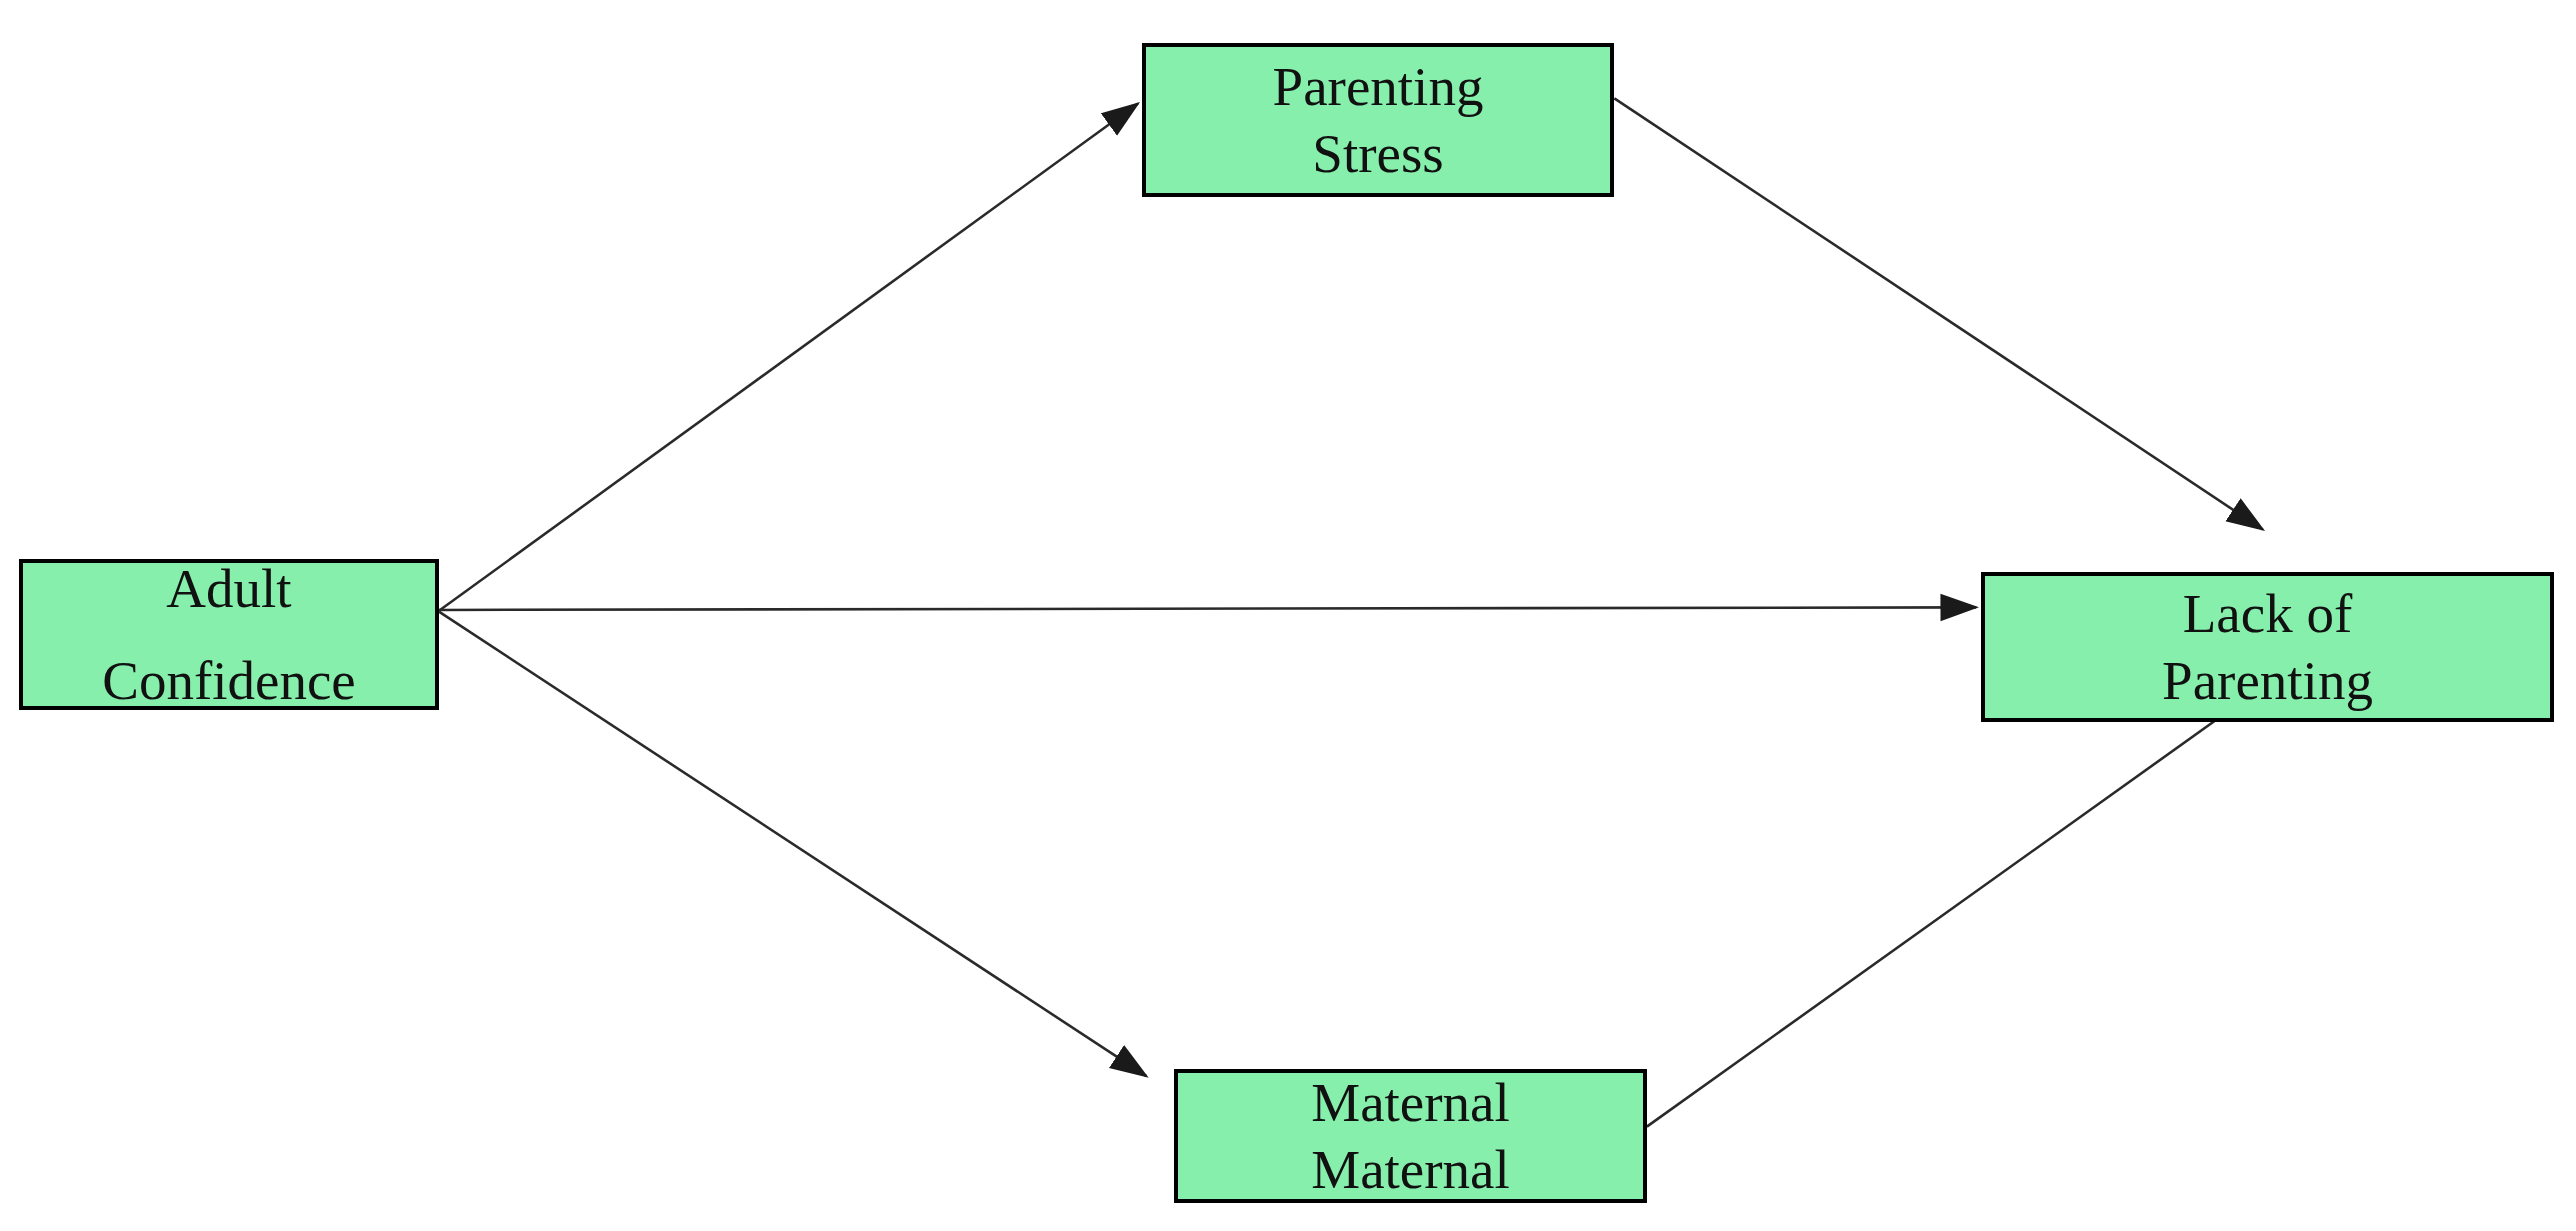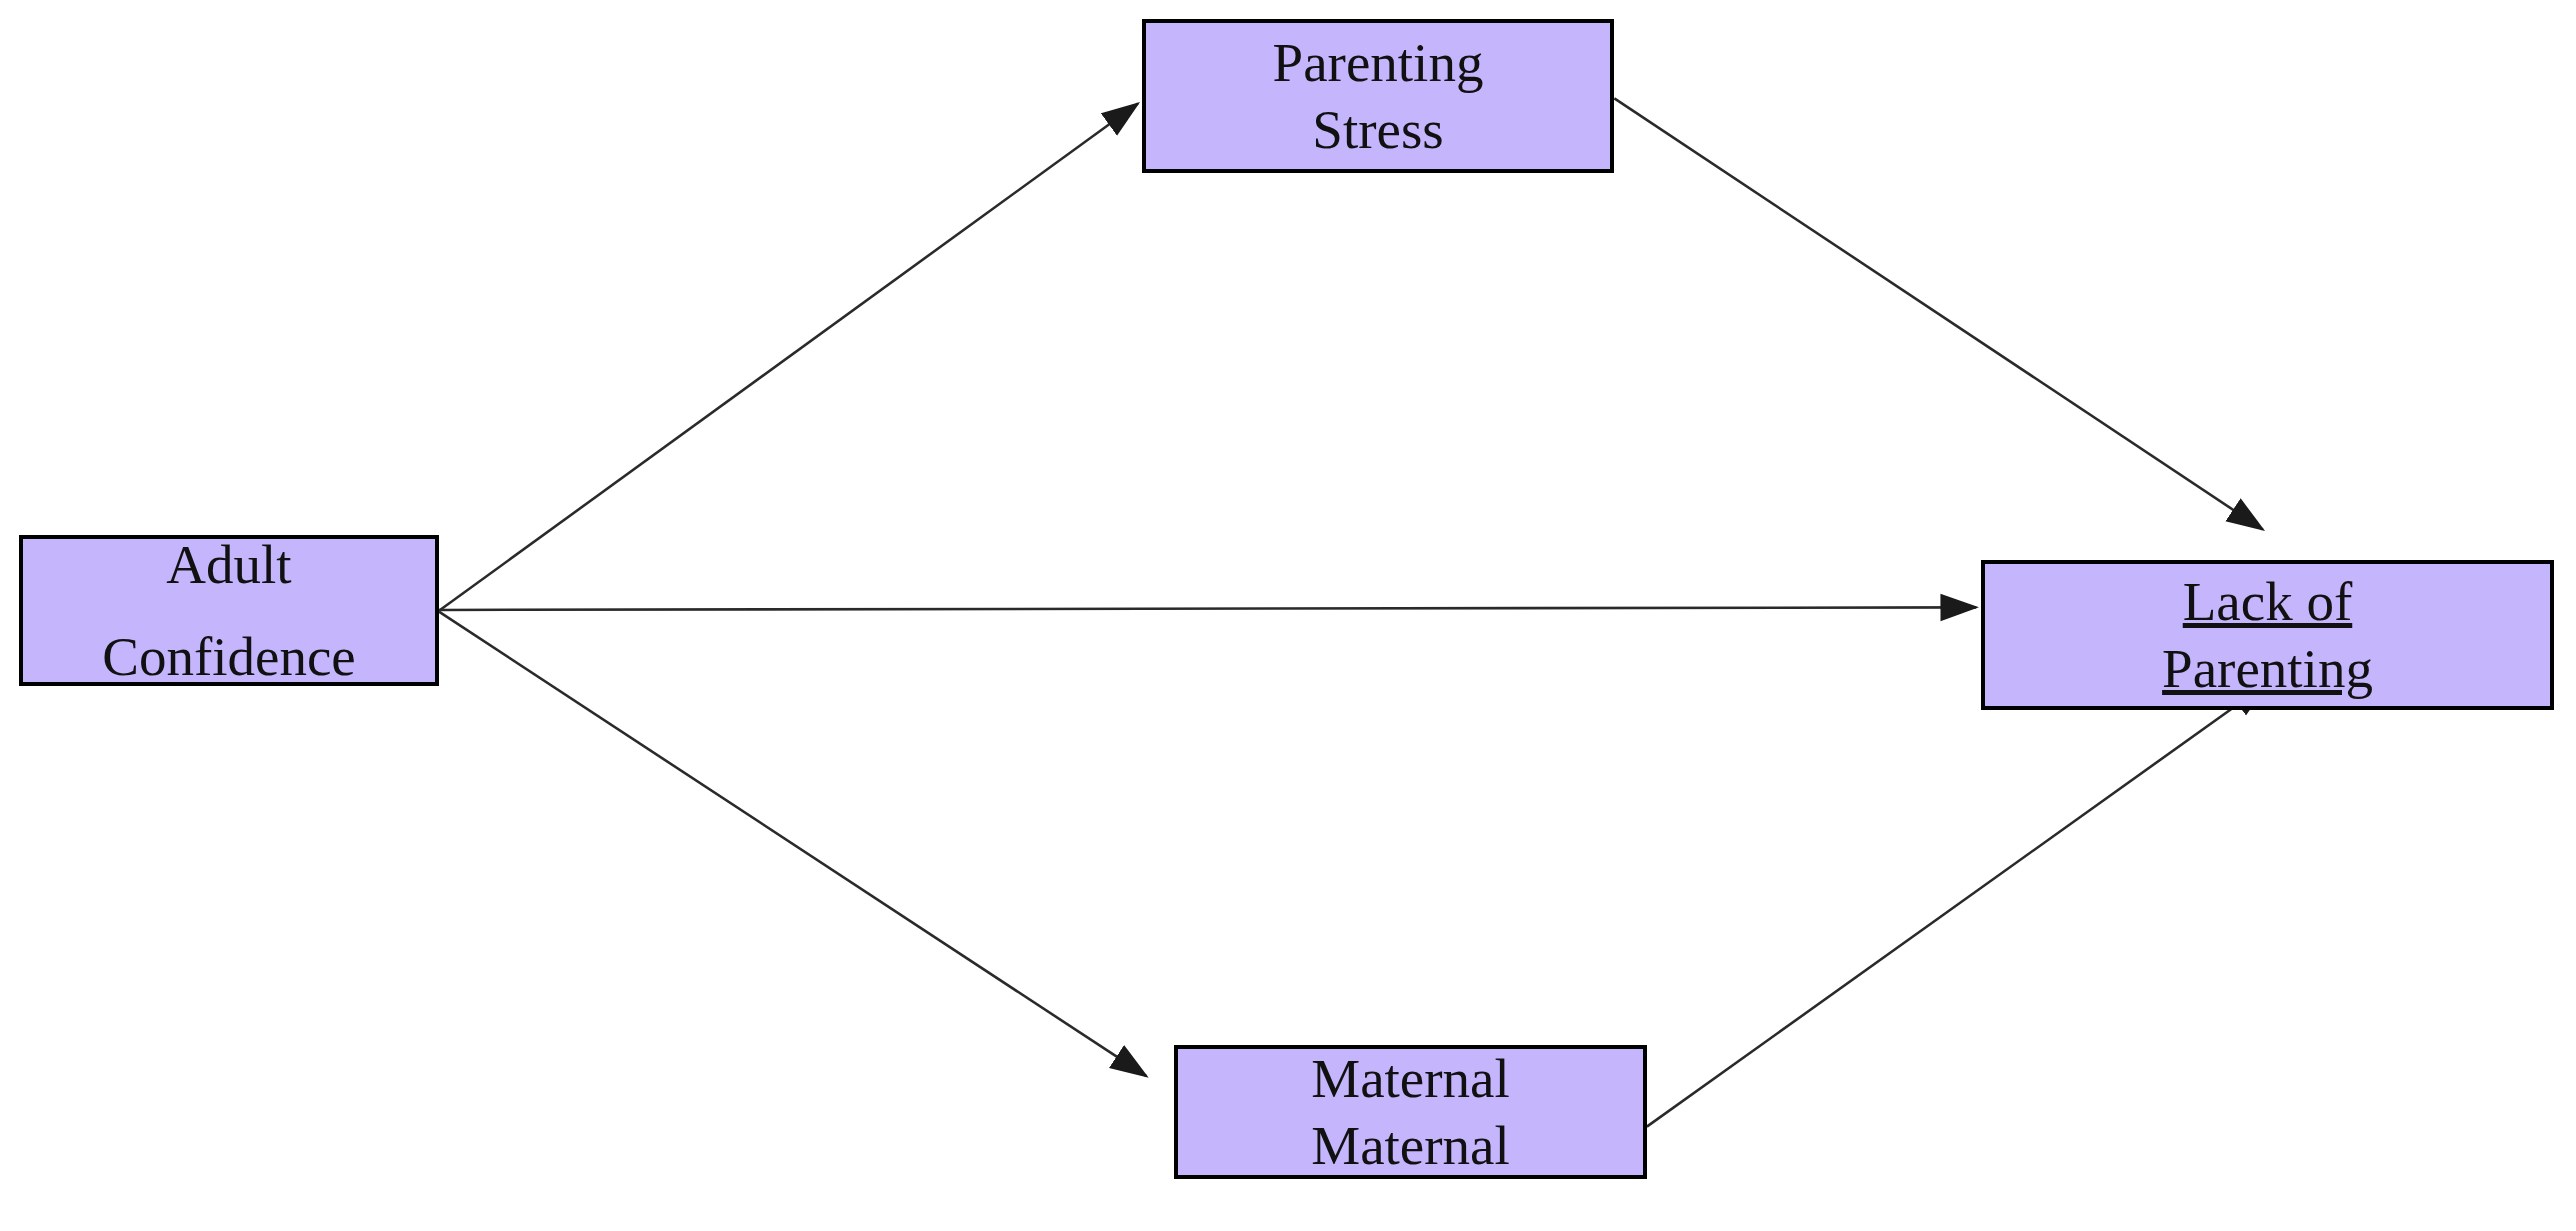--- a/index.html
+++ b/index.html
@@ -20,39 +20,40 @@
     left: 0;
     top: 0;
     width: 2576px;
     height: 1231px;
     display: block;
   }
   .node {
     position: absolute;
     box-sizing: border-box;
     border: 4.3px solid #000000;
-    background: #c4b5fd;
+    background: #86efac;
     display: flex;
     flex-direction: column;
     align-items: center;
     justify-content: center;
     text-align: center;
     color: #111111;
     font-size: 55px;
     line-height: 1.22;
+    margin-top: 24px;
   }
   .node .label-line {
     display: block;
     white-space: nowrap;
   }
   
   .node-adult-attachment  { left: 19px;   top: 535px;  width: 420px; height: 151px; gap: 24px; }
   .node-parenting-stress  { left: 1142px; top: 19px;   width: 472px; height: 154px; }
   .node-maternal-efficacy { left: 1174px; top: 1045px; width: 473px; height: 134px; }
-  .node-lack-of-confidence{ left: 1981px; top: 560px;  width: 573px; height: 150px; text-decoration: underline; }
+  .node-lack-of-confidence{ left: 1981px; top: 548px;  width: 573px; height: 150px; }
 </style>
 </head>
 <body>
 
 <div class="canvas">
 
   <svg class="edges-layer" width="2576" height="1231" viewBox="0 0 3011 1439" xmlns="http://www.w3.org/2000/svg">
     <defs>
       <marker id="arrowhead" viewBox="0 0 14 10" refX="13" refY="5" markerWidth="15" markerHeight="11" orient="auto" markerUnits="strokeWidth">
         <path d="M0,0 L14,5 L0,10 Z" fill="#1a1a1a"></path>

